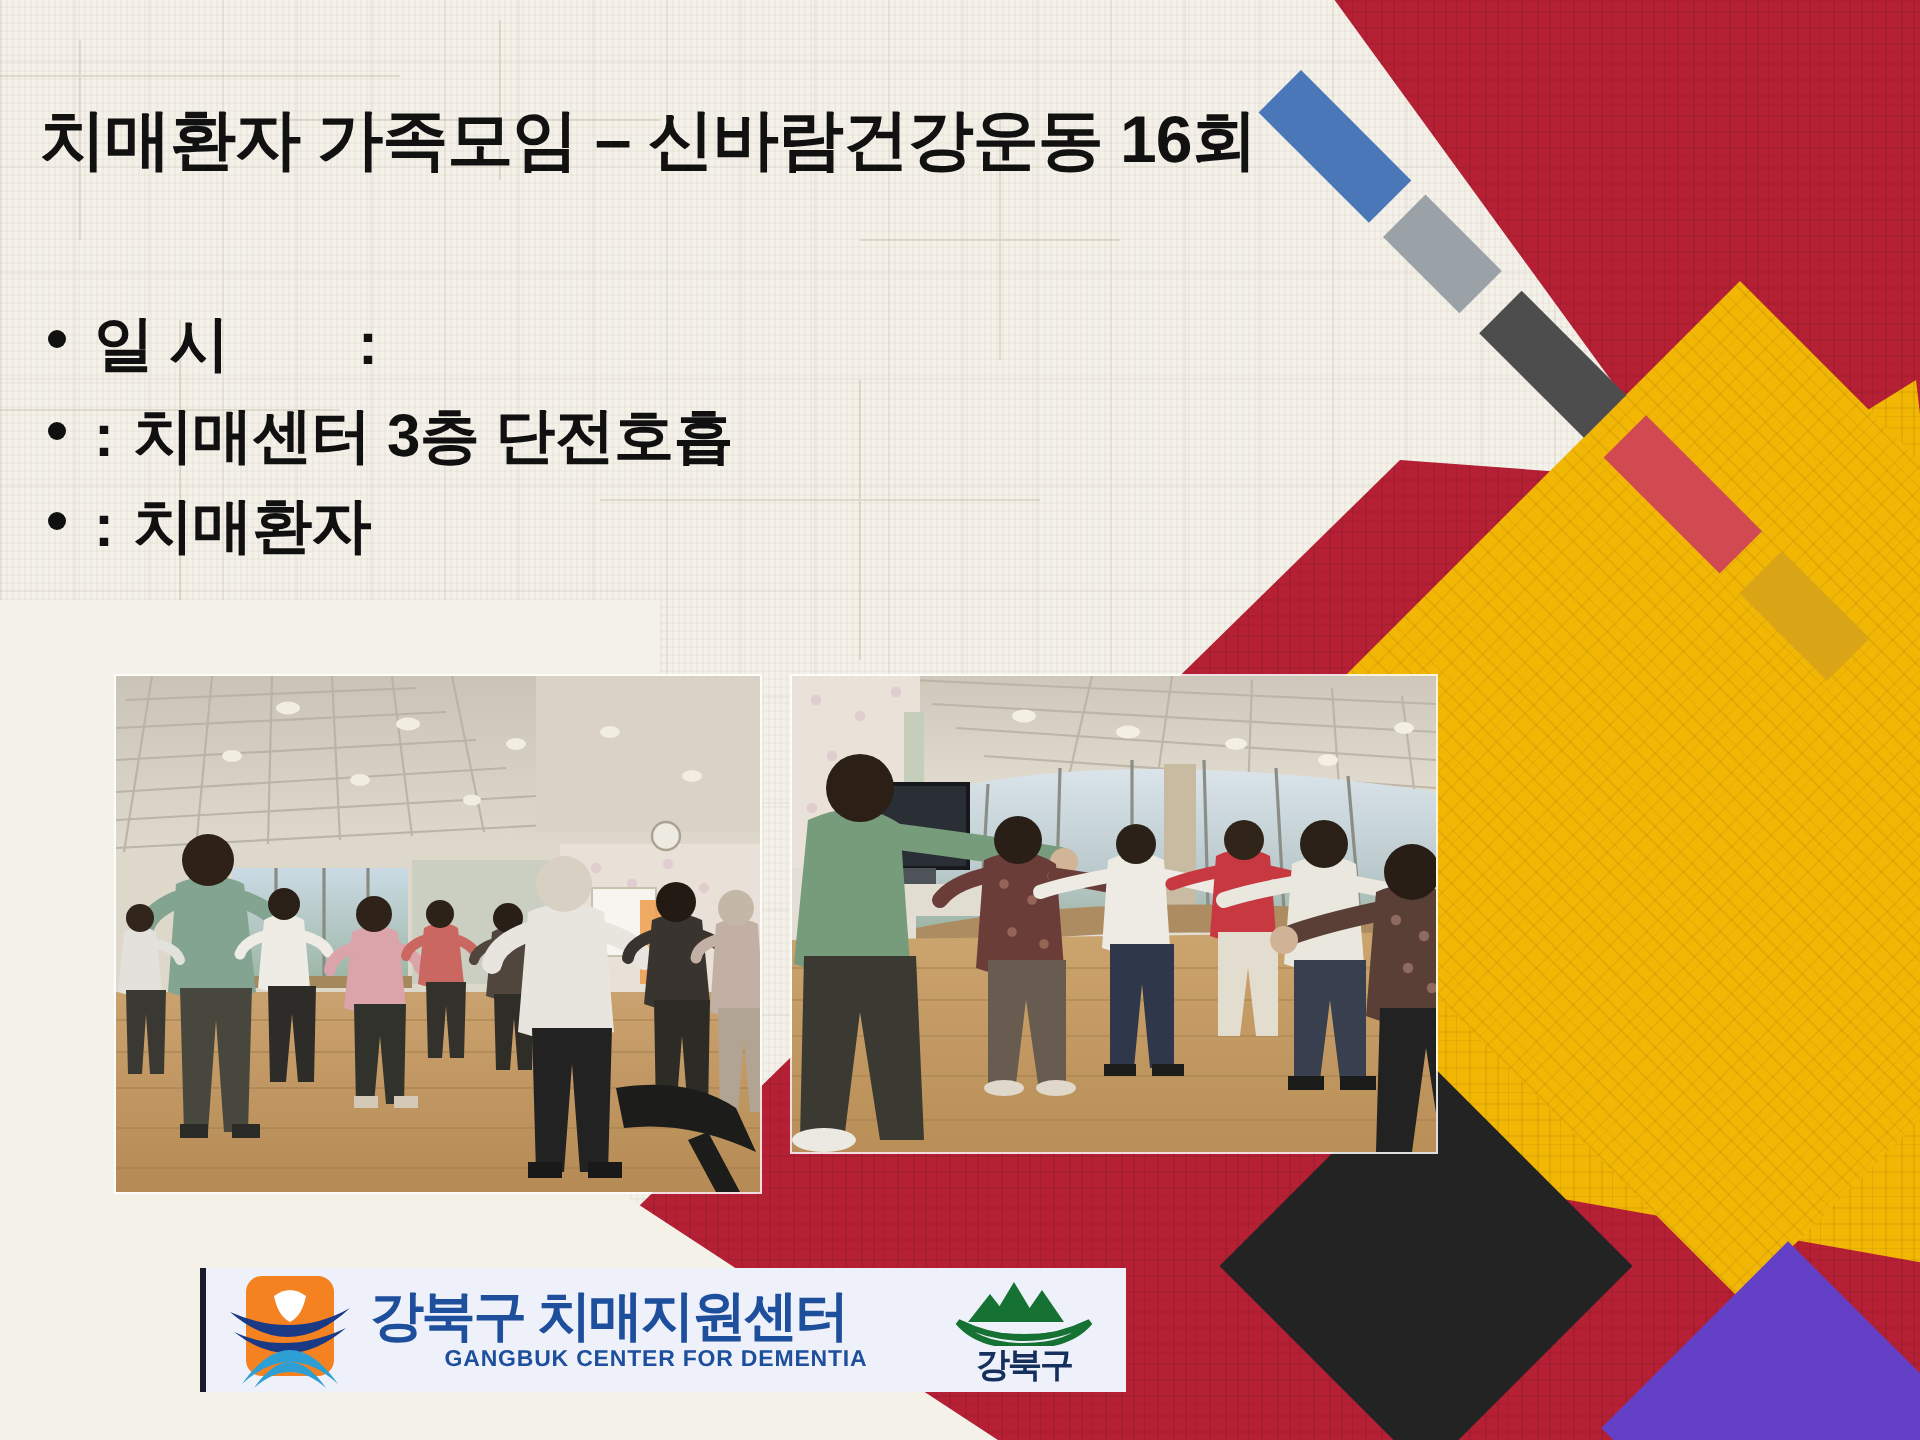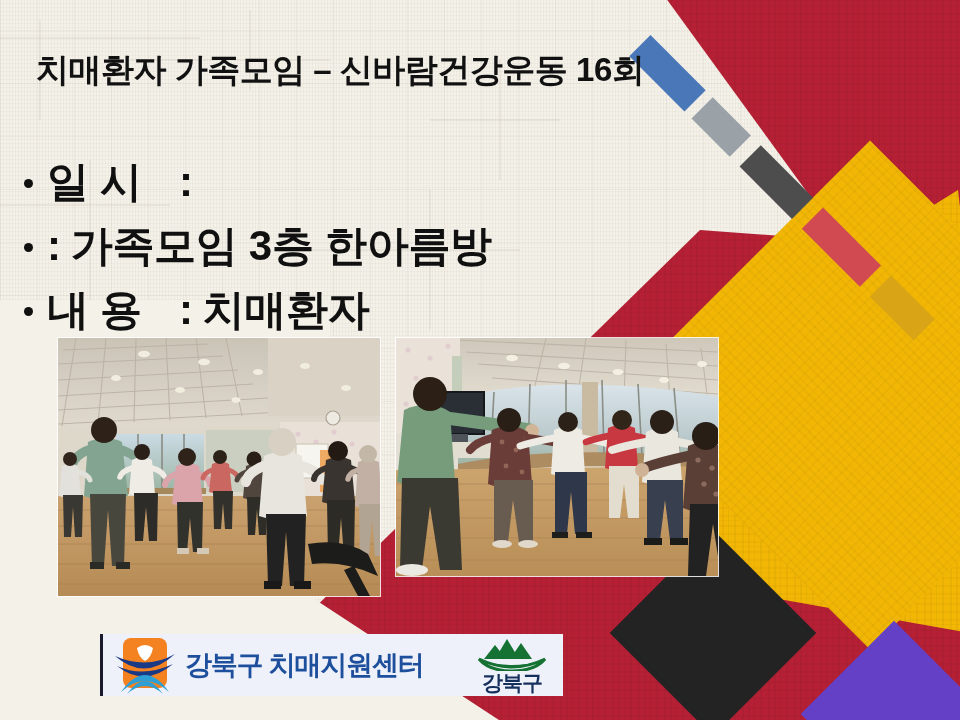--- a/index.html
+++ b/index.html
@@ -51,21 +51,21 @@
     position: absolute;
     inset: 0;
     z-index: 2;
     pointer-events: none;
   }
   .decor-svg { display: block; width: 960px; height: 720px; }
 
   
   .title {
     position: absolute;
-    left: 36px;
+    left: 20px;
     top: 52px;
     z-index: 6;
     font-size: 33px;
     font-weight: 700;
     color: #111111;
     letter-spacing: -0.5px;
     white-space: nowrap;
     line-height: 1.12;
   }
 
@@ -74,21 +74,21 @@
     left: 24px;
     top: 150px;
     z-index: 6;
     margin: 0;
     padding: 0;
     list-style: none;
   }
   .bullet-row {
     display: flex;
     align-items: baseline;
-    font-size: 42px;
+    font-size: 30px;
     font-weight: 700;
     color: #101010;
     line-height: 1.52;
     white-space: nowrap;
     letter-spacing: -0.3px;
   }
   .bullet-dot {
     flex: 0 0 auto;
     width: 9px;
     height: 9px;
@@ -164,21 +164,21 @@
   .gangbuk-emblem {
     flex: 0 0 auto;
     width: 82px;
     display: flex;
     flex-direction: column;
     align-items: center;
     margin-right: 10px;
   }
   .gangbuk-emblem svg { display:block; width: 70px; height: 34px; }
   .gangbuk-label {
-    font-size: 21px;
+    font-size: 17px;
     font-weight: 700;
     color: #16305e;
     letter-spacing: -1px;
     line-height: 1;
     margin-top: 1px;
   }
 </style>
 </head>
 <body>
 
@@ -258,25 +258,24 @@
 
   <ul class="bullet-list">
     <li class="bullet-row">
       <span class="bullet-dot"></span>
       <span class="bullet-key">일    시</span>
       <span class="bullet-sep">:</span>
     </li>
     <li class="bullet-row">
       <span class="bullet-dot"></span>
       <span class="bullet-sep">:</span>
-      <span class="bullet-val">가족모임 3층 한아름방</span>
+      <span class="bullet-val">치매센터 3층 단전호흡</span>
     </li>
     <li class="bullet-row">
       <span class="bullet-dot"></span>
-      <span class="bullet-key">내    용</span>
       <span class="bullet-sep">:</span>
       <span class="bullet-val">치매환자</span>
     </li>
   </ul>
 
   <div class="photo" id="photo-left">
     <svg viewBox="0 0 322 258" preserveAspectRatio="none">
       <defs>
         <linearGradient id="ceilL" x1="0" y1="0" x2="0" y2="1">
           <stop offset="0" stop-color="#cfc8bb"></stop>
@@ -558,20 +557,21 @@
       <rect x="8" y="2" width="44" height="50" rx="8" fill="#f58220"></rect>
       <path d="M22 12 q8 -6 16 0 q-2 10 -8 13 q-6 -3 -8 -13 z" fill="#ffffff"></path>
       <path d="M0 20 q30 26 60 -2 q-28 16 -60 2 z" fill="#1b3a86"></path>
       <path d="M2 30 q28 22 56 -2 q-30 14 -56 2 z" fill="#1b3a86"></path>
       <path d="M6 56 q24 -34 48 0 q-24 -22 -48 0 z" fill="#2e9fd4"></path>
       <path d="M12 58 q18 -26 36 0 q-18 -16 -36 0 z" fill="#2e9fd4"></path>
     </svg>
 
     <div class="logo-text">
       <div class="logo-ko">강북구 치매지원센터</div>
+      <div class="logo-en">GANGBUK CENTER FOR DEMENTIA</div>
     </div>
 
     <div class="gangbuk-emblem">
       <svg viewBox="0 0 70 34">
         <path d="M30 2 L42 22 L18 22 Z" fill="#157233"></path>
         <path d="M44 6 L55 22 L33 22 Z" fill="#157233"></path>
         <path d="M18 8 L29 22 L7 22 Z" fill="#157233"></path>
         <path d="M4 24 q31 13 62 0 q-31 8 -62 0 z" fill="#157233"></path>
         <path d="M2 22 q33 16 66 0 q-10 12 -33 12 q-23 0 -33 -12 z" fill="none" stroke="#157233" stroke-width="3"></path>
       </svg>

